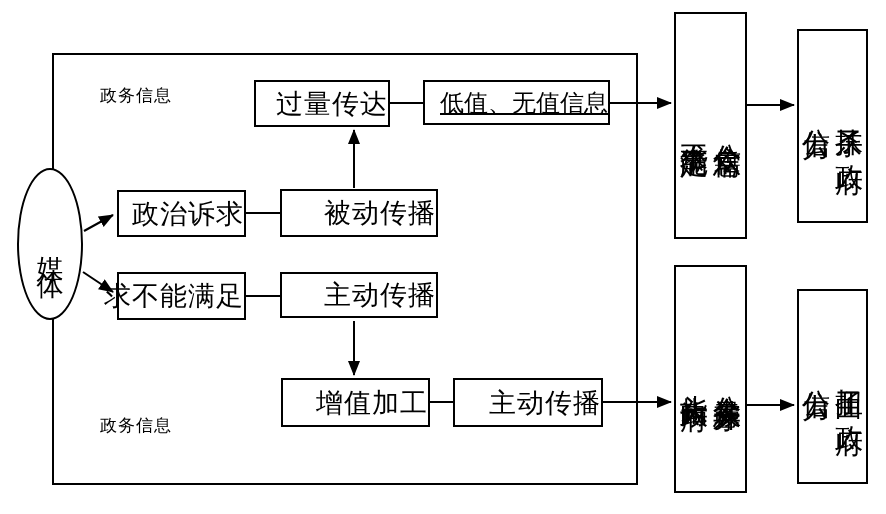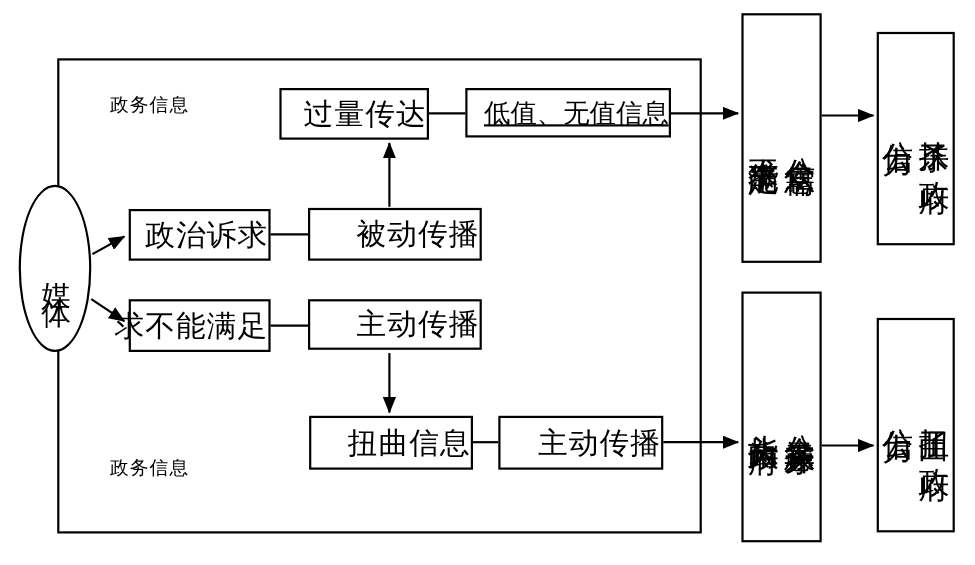--- a/index.html
+++ b/index.html
@@ -71,21 +71,21 @@
 
   <div class="box" style="left:117px;top:272px;width:129px;height:48px;">
     <span>求不能满足</span>
   </div>
 
   <div class="box" style="left:280px;top:272px;width:158px;height:46px;">
     <span>主动传播</span>
   </div>
 
   <div class="box" style="left:281px;top:378px;width:149px;height:49px;">
-    <span>扭曲信息</span>
+    <span>增值加工</span>
   </div>
 
   <div class="box" style="left:453px;top:378px;width:150px;height:49px;">
     <span>主动传播</span>
   </div>
 
   <div class="tallbox" style="left:674px;top:12px;width:73px;height:227px;">
     <span class="vtext">公众信息需
 求不能满足</span>
   </div>

